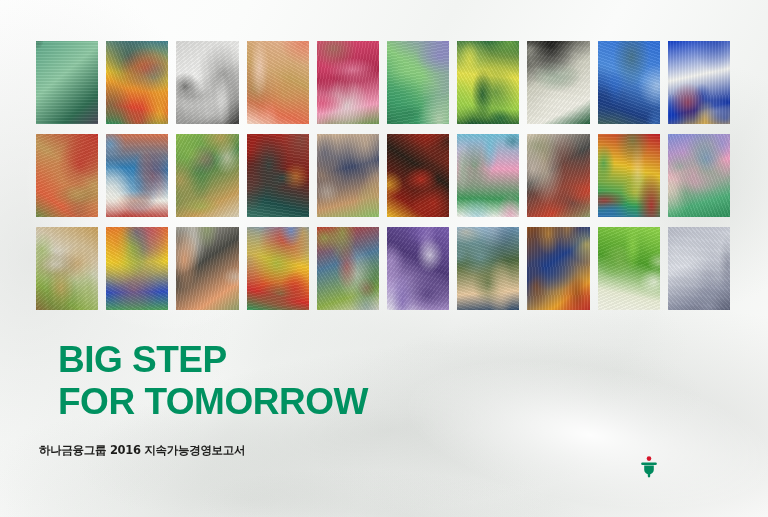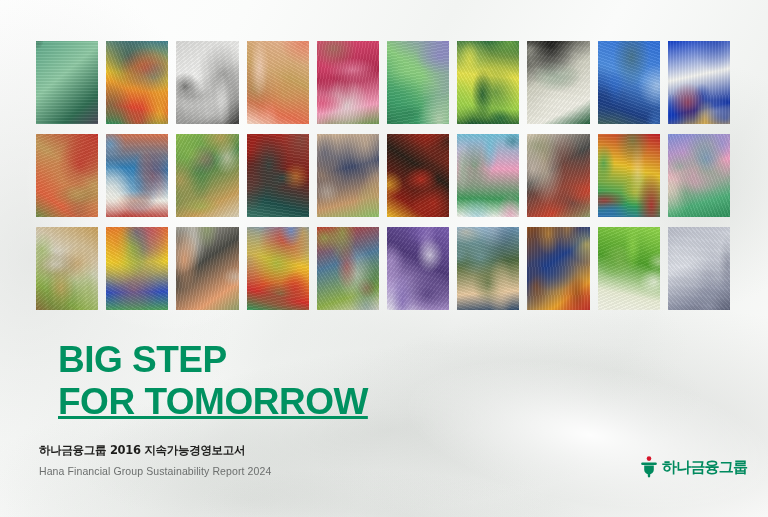--- a/index.html
+++ b/index.html
@@ -43,21 +43,21 @@
   .art{position:relative;overflow:hidden;background:#ddd;}
   .art .lyr{position:absolute;left:0;top:0;width:100%;height:100%;}
 
   
   #headline{position:absolute;left:38px;top:341px;margin-left:20px;}
   .hl-line{
     font-family:"Liberation Sans",sans-serif;
     font-weight:bold;font-size:37px;line-height:37px;
     letter-spacing:-.5px;color:#009160;white-space:nowrap;
   }
-  .hl-line.second{margin-top:5px;text-decoration:underline;}
+  .hl-line.second{margin-top:5px;}
   #sub-ko{
     position:absolute;left:39px;top:443px;
     font-family:"DejaVu Sans","Liberation Sans",sans-serif;
     font-weight:bold;font-size:11.5px;letter-spacing:-.3px;color:#1d1d1b;white-space:nowrap;
   }
   #sub-en{
     position:absolute;left:39px;top:465px;
     font-family:"Liberation Sans",sans-serif;
     font-size:10.5px;letter-spacing:.1px;color:#6c6f6e;white-space:nowrap;
   }
@@ -233,27 +233,25 @@
         <div class="lyr" style="background: repeating-linear-gradient(48deg, rgba(255, 255, 255, 0.16) 0px, rgba(255, 255, 255, 0.16) 1px, rgba(0, 0, 0, 0.11) 1px, rgba(0, 0, 0, 0.11) 3px); opacity: 0.45;"></div>
       </div>
     </div>
 
   <div id="headline">
     <div class="hl-line first">BIG STEP</div>
     <div class="hl-line second">FOR TOMORROW</div>
   </div>
 
   <div id="sub-ko">하나금융그룹 2016 지속가능경영보고서</div>
-  <div id="sub-en">Hana Financial Group Sustainability Report 2024</div>
 
   <div id="brand">
     <div id="brand-mark">
       <svg viewBox="0 0 18 22" width="18" height="22" aria-hidden="true">
         <circle cx="9" cy="2.6" r="2.3" fill="#d6152a"></circle>
         <rect x="1.2" y="6.4" width="15.6" height="2.5" rx="1.2" fill="#008a5e"></rect>
         <path d="M4.2 9.6 h9.6 v4.1 a4.8 4.8 0 0 1 -9.6 0 z" fill="#008a5e"></path>
         <rect x="7.8" y="13.2" width="2.4" height="8.2" rx="1.1" fill="#008a5e"></rect>
       </svg>
     </div>
-    <div id="brand-wordmark">하나금융그룹</div>
   </div>
 
 </div>
 
 </body></html>

